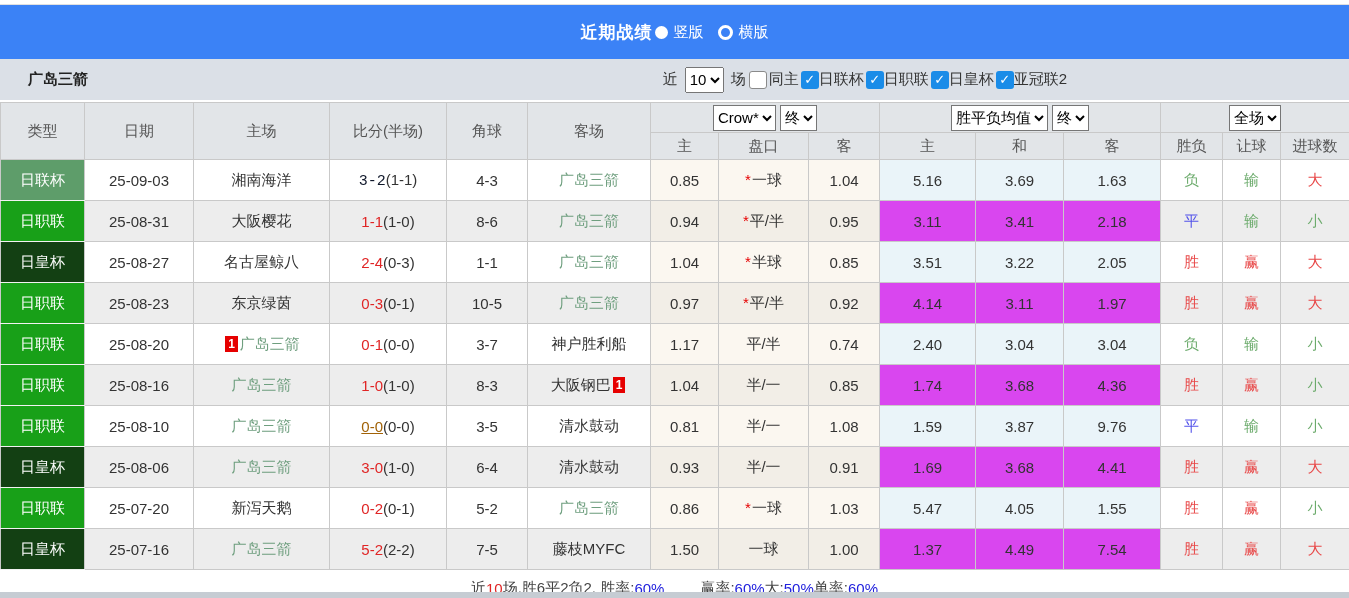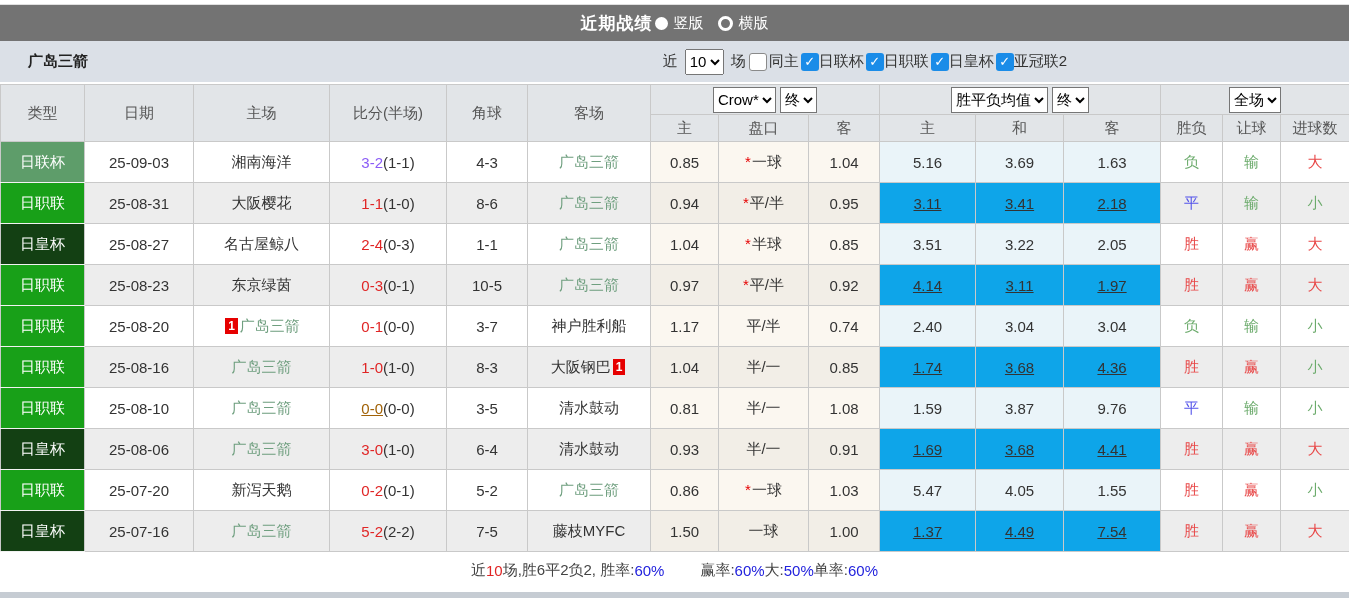--- a/index.html
+++ b/index.html
@@ -4,21 +4,21 @@
 <style>
   html,body{margin:0;padding:0;}
   body{
     width:1349px;height:598px;overflow:hidden;position:relative;
     font-family:"Liberation Sans","DejaVu Sans",sans-serif;
     background:#ffffff;
   }
   
   .top-white{height:4px;background:#fff;border-bottom:1px solid #e0e0e0;}
   .titlebar{
-    height:36px;background:#737373;display:flex;align-items:center;justify-content:center;
+    height:54px;background:#3b82f6;display:flex;align-items:center;justify-content:center;
     color:#fff;
   }
   .titlebar .title{font-weight:bold;font-size:17px;letter-spacing:1px;}
   .radio{display:inline-block;width:13px;height:13px;border-radius:50%;vertical-align:middle;cursor:pointer;}
   .radio.solid{background:#fff;margin-left:2px;margin-right:6px;}
   .radio.ring{background:transparent;border:3px solid #fff;width:9px;height:9px;margin-left:14px;margin-right:6px;}
   .radio-label{font-size:15px;}
   
   .filterbar{
     height:41px;background:#dbe0e7;border-bottom:2px solid #ffffff;
@@ -41,21 +41,21 @@
   thead th{background:#e2e5e8;color:#555;font-weight:normal;}
   thead tr.selrow th{height:29px;}
   thead tr.subrow th{height:26px;}
   thead select{font-size:15px;height:26px;background:#fff;}
   tbody td{height:40px;color:#333;}
   tbody tr.odd  td{background:#ffffff;}
   tbody tr.even td{background:#ededed;}
   tbody tr.odd  td.crow{background:#fbf7f0;}
   tbody tr.even td.crow{background:#f2eee7;}
   tbody tr.odd  td.avg{background:#eaf4f9;}
-  tbody tr.even td.avg{background:#0ea5e9;text-decoration:underline;}
+  tbody tr.even td.avg{background:#d946ef;}
   td.type{color:#fff;font-size:15px;border-top-color:#f2f2f2;border-bottom-color:#f2f2f2;}
   .score-ft{font-weight:normal;}
   .badge{
     display:inline-block;background:#e60000;color:#fff;font-size:12px;font-weight:bold;
     line-height:16px;padding:0 3px;margin:0 2px;vertical-align:1px;
   }
   .star{color:#e60000;margin-right:1px;}
   
   .summary{height:37px;display:flex;align-items:center;justify-content:center;font-size:15px;background:#fff;}
   .bottom-strip{position:absolute;left:0;bottom:0;width:1349px;height:6px;background:#c6ccd3;}
@@ -144,21 +144,21 @@
       <th>胜负</th>
       <th>让球</th>
       <th>进球数</th>
     </tr>
   </thead>
   <tbody>
       <tr class="odd">
         <td class="type" style="background: rgb(94, 157, 106);">日联杯</td>
         <td>25-09-03</td>
         <td><span style="color: rgb(51, 51, 51);">湘南海洋</span></td>
-        <td><span class="score-ft" style="color: #8b5cf6;">3-2</span><span>(1-1)</span></td>
+        <td><span class="score-ft" style="color: #0f172a; font-family: Liberation Mono, monospace;">3-2</span><span>(1-1)</span></td>
         <td>4-3</td>
         <td><span style="color: rgb(111, 159, 127);">广岛三箭</span></td>
         <td class="crow">0.85</td>
         <td class="crow"><span class="star">*</span><span>一球</span></td>
         <td class="crow">1.04</td>
         <td class="avg">5.16</td>
         <td class="avg">3.69</td>
         <td class="avg">1.63</td>
         <td style="color: rgb(108, 171, 108);">负</td>
         <td style="color: rgb(108, 171, 108);">输</td>

